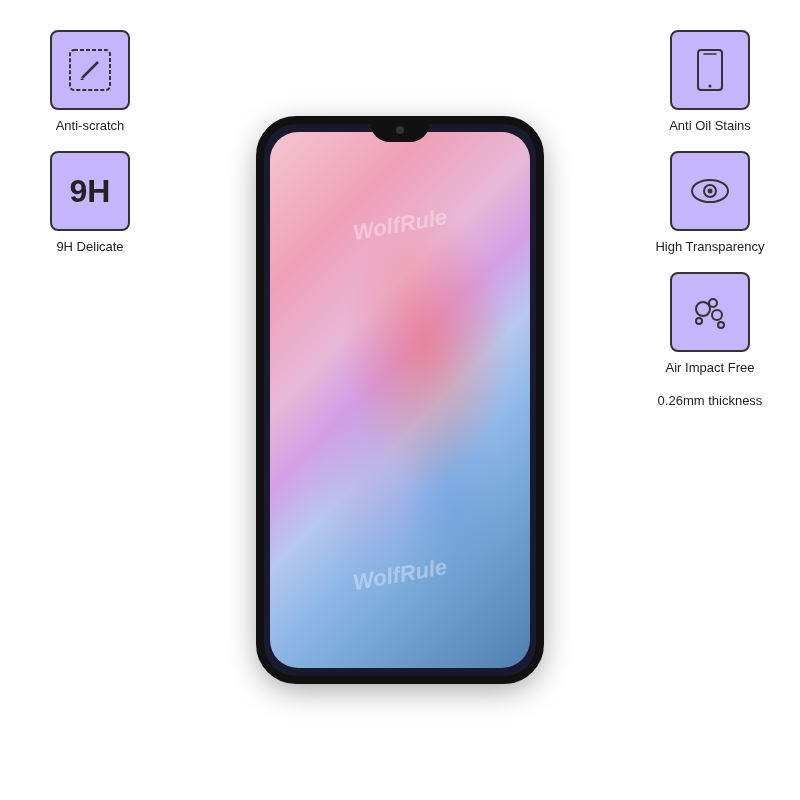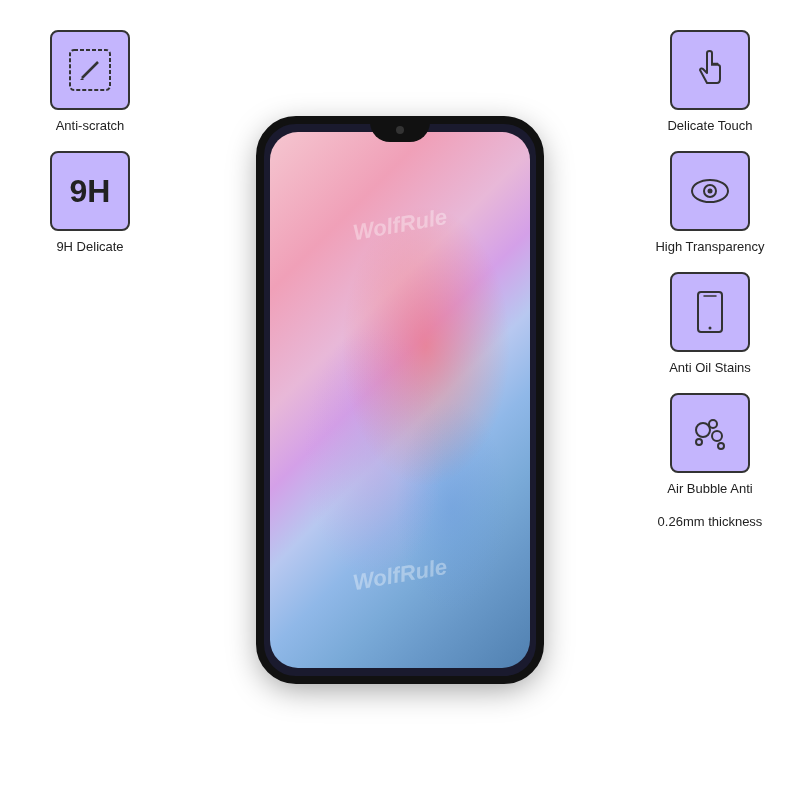--- a/index.html
+++ b/index.html
@@ -261,63 +261,54 @@
         <div class="watermark watermark-top">WolfRule</div>
         <div class="watermark watermark-bottom">WolfRule</div>
       </div>
 
       <div class="glass-overlay"></div>
     </div>
   </div>
 
   <div class="features-right">
 
-    <div class="feature-item">
-      <div class="feature-icon">
-        <svg width="50" height="50" viewBox="0 0 50 50">
-
-          <path d="M22,8 L22,28 L18,24 C17,23 15,23.5 15,25 L22,38 L32,38 C34,38 35,36 35,34 L35,22 C35,21 34,20 33,20 C33,18 31,18 31,20 C31,18 29,18 29,20 C29,18 27,18 27,20 L27,8 C27,7 26,6 24.5,6 C23,6 22,7 22,8 Z" fill="none" stroke="#333" stroke-width="2" stroke-linejoin="round"></path>
+
+    <div class="feature-item">
+      <div class="feature-icon">
+        <svg width="44" height="44" viewBox="0 0 44 44">
+          <rect x="10" y="2" width="24" height="40" rx="3" fill="none" stroke="#333" stroke-width="2"></rect>
+          <circle cx="22" cy="38" r="1.5" fill="#333"></circle>
+          <line x1="16" y1="6" x2="28" y2="6" stroke="#333" stroke-width="1.5" stroke-linecap="round"></line>
         </svg>
       </div>
-      <span class="feature-label">Delicate Touch</span>
+      <span class="feature-label">Anti Oil Stains</span>
     </div>
 
     <div class="feature-item">
       <div class="feature-icon">
         <svg width="50" height="50" viewBox="0 0 50 50">
           <ellipse cx="25" cy="25" rx="18" ry="11" fill="none" stroke="#333" stroke-width="2"></ellipse>
           <circle cx="25" cy="25" r="6" fill="none" stroke="#333" stroke-width="2"></circle>
           <circle cx="25" cy="25" r="2.5" fill="#333"></circle>
         </svg>
       </div>
       <span class="feature-label">High Transparency</span>
-    </div>
-
-    <div class="feature-item">
-      <div class="feature-icon">
-        <svg width="44" height="44" viewBox="0 0 44 44">
-          <rect x="10" y="2" width="24" height="40" rx="3" fill="none" stroke="#333" stroke-width="2"></rect>
-          <circle cx="22" cy="38" r="1.5" fill="#333"></circle>
-          <line x1="16" y1="6" x2="28" y2="6" stroke="#333" stroke-width="1.5" stroke-linecap="round"></line>
-        </svg>
-      </div>
-      <span class="feature-label">Anti Oil Stains</span>
     </div>
 
     <div class="feature-item">
       <div class="feature-icon">
         <svg width="50" height="50" viewBox="0 0 50 50">
           <circle cx="18" cy="22" r="7" fill="none" stroke="#333" stroke-width="2"></circle>
           <circle cx="32" cy="28" r="5" fill="none" stroke="#333" stroke-width="2"></circle>
           <circle cx="28" cy="16" r="4" fill="none" stroke="#333" stroke-width="2"></circle>
           <circle cx="14" cy="34" r="3" fill="none" stroke="#333" stroke-width="2"></circle>
           <circle cx="36" cy="38" r="3" fill="none" stroke="#333" stroke-width="2"></circle>
         </svg>
       </div>
-      <span class="feature-label">Air Bubble Anti</span>
+      <span class="feature-label">Air Impact Free</span>
     </div>
 
     <div class="feature-item">
       <span class="feature-label">0.26mm thickness</span>
     </div>
 
   </div>
 
 </div>
 

